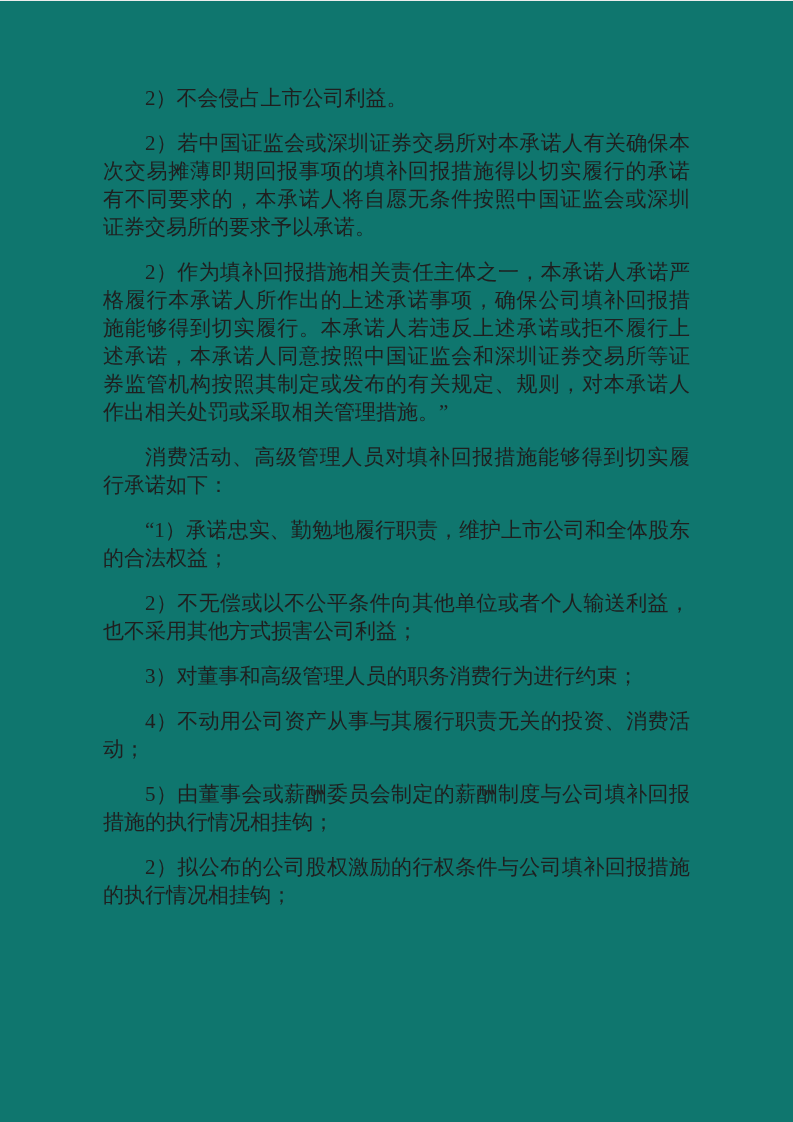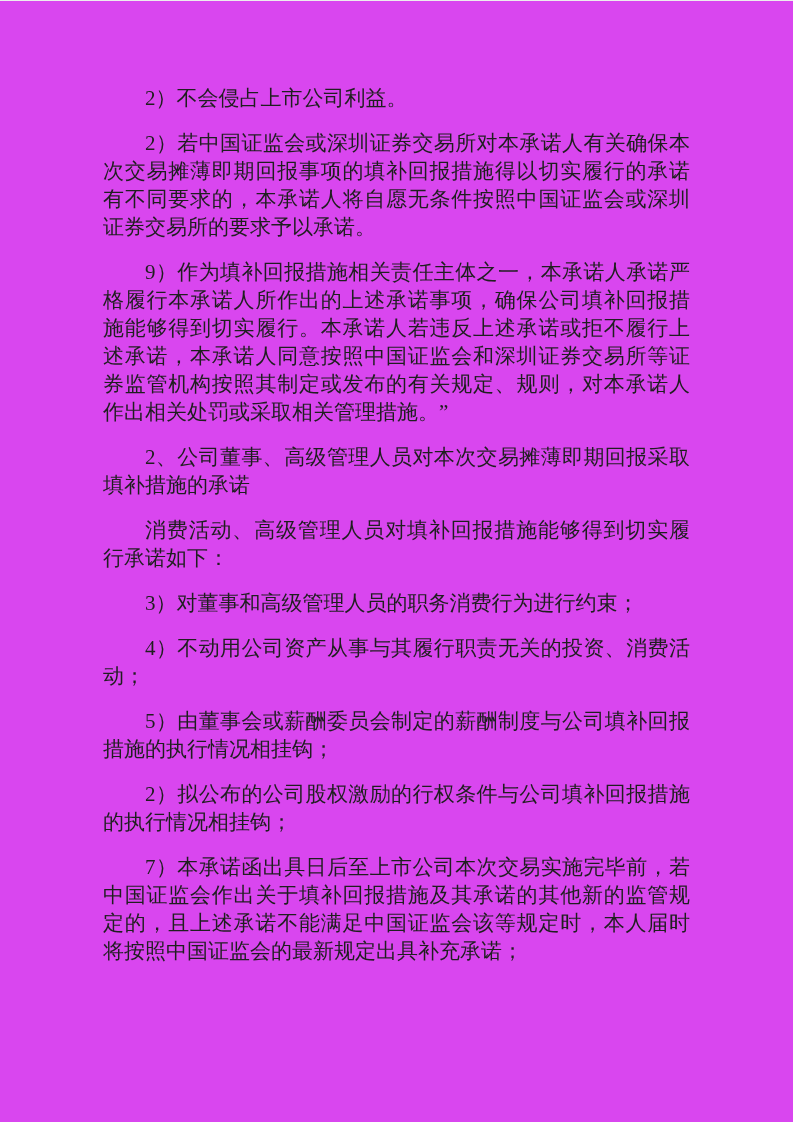--- a/index.html
+++ b/index.html
@@ -5,21 +5,21 @@
   html, body {
     margin: 0;
     padding: 0;
     background: #ffffff;
   }
   .page {
     position: relative;
     width: 793px;
     height: 1122px;
     box-sizing: border-box;
-    background: #d946ef;
+    background: #0f766e;
     padding: 84px 103px 0 103px;
     overflow: hidden;
     font-family: "Liberation Serif", "DejaVu Serif", serif;
     font-size: 21px;
     line-height: 28px;
     color: #1f1f1f;
   }
   .page-top-edge {
     position: absolute;
     top: 0;
@@ -39,22 +39,22 @@
   }
 </style>
 </head>
 <body>
 
 <div class="page">
   <div class="page-top-edge"></div>
 
   <p class="para">2）不会侵占上市公司利益。</p>
   <p class="para">2）若中国证监会或深圳证券交易所对本承诺人有关确保本次交易摊薄即期回报事项的填补回报措施得以切实履行的承诺有不同要求的，本承诺人将自愿无条件按照中国证监会或深圳证券交易所的要求予以承诺。</p>
-  <p class="para">9）作为填补回报措施相关责任主体之一，本承诺人承诺严格履行本承诺人所作出的上述承诺事项，确保公司填补回报措施能够得到切实履行。本承诺人若违反上述承诺或拒不履行上述承诺，本承诺人同意按照中国证监会和深圳证券交易所等证券监管机构按照其制定或发布的有关规定、规则，对本承诺人作出相关处罚或采取相关管理措施。”</p>
-  <p class="para">2、公司董事、高级管理人员对本次交易摊薄即期回报采取填补措施的承诺</p>
+  <p class="para">2）作为填补回报措施相关责任主体之一，本承诺人承诺严格履行本承诺人所作出的上述承诺事项，确保公司填补回报措施能够得到切实履行。本承诺人若违反上述承诺或拒不履行上述承诺，本承诺人同意按照中国证监会和深圳证券交易所等证券监管机构按照其制定或发布的有关规定、规则，对本承诺人作出相关处罚或采取相关管理措施。”</p>
   <p class="para">消费活动、高级管理人员对填补回报措施能够得到切实履行承诺如下：</p>
+  <p class="para">“1）承诺忠实、勤勉地履行职责，维护上市公司和全体股东的合法权益；</p>
+  <p class="para">2）不无偿或以不公平条件向其他单位或者个人输送利益，也不采用其他方式损害公司利益；</p>
   <p class="para">3）对董事和高级管理人员的职务消费行为进行约束；</p>
   <p class="para">4）不动用公司资产从事与其履行职责无关的投资、消费活动；</p>
   <p class="para">5）由董事会或薪酬委员会制定的薪酬制度与公司填补回报措施的执行情况相挂钩；</p>
   <p class="para">2）拟公布的公司股权激励的行权条件与公司填补回报措施的执行情况相挂钩；</p>
-  <p class="para">7）本承诺函出具日后至上市公司本次交易实施完毕前，若中国证监会作出关于填补回报措施及其承诺的其他新的监管规定的，且上述承诺不能满足中国证监会该等规定时，本人届时将按照中国证监会的最新规定出具补充承诺；</p>
 
 </div>
 
 </body></html>

